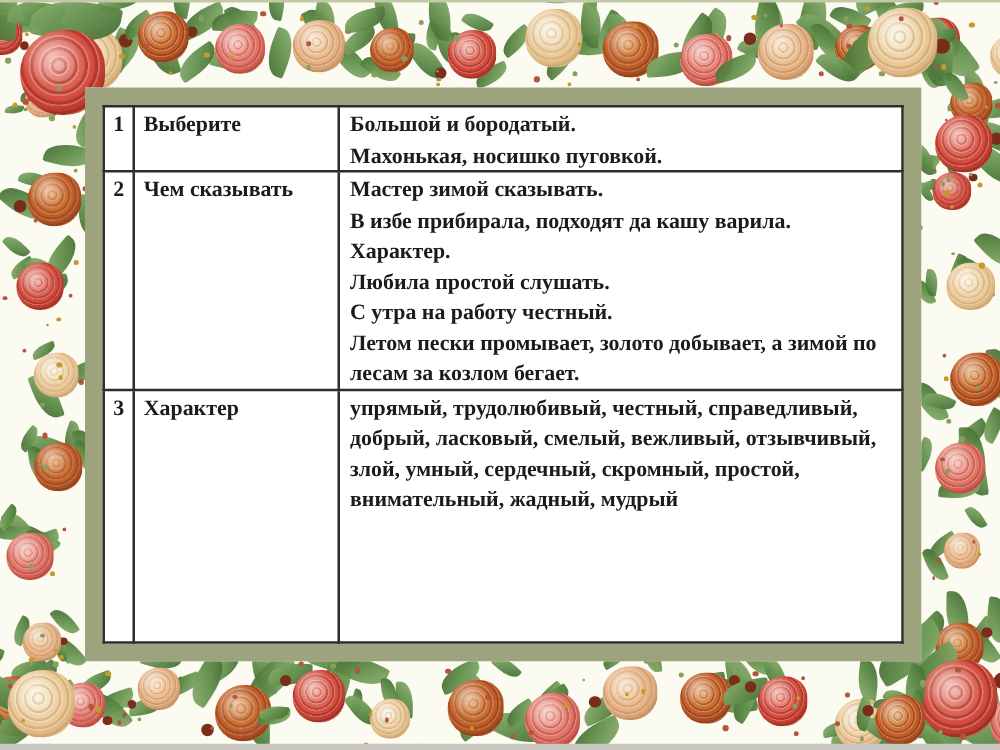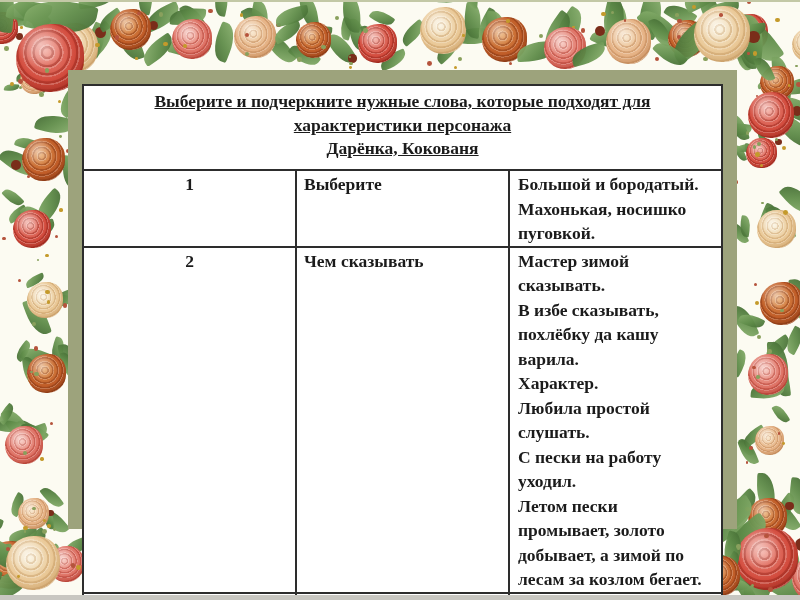--- a/index.html
+++ b/index.html
@@ -531,46 +531,39 @@
       <div class="dot" style="left: 735.946px; top: 544.296px; width: 4.65662px; height: 4.65662px; background: rgb(137, 160, 93);"></div>
       <div class="dot" style="left: 736.682px; top: 547.217px; width: 3.11447px; height: 3.11447px; background: rgb(137, 160, 93);"></div>
     </div>
 
   <div class="tstrip" id="tstrip" style="background: rgb(195, 200, 166);"></div>
   <div class="bstrip" id="bstrip" style="background: rgb(200, 199, 193);"></div>
 
   <div class="panel" id="panel" style="border-color: rgb(157, 163, 124);">
     <table class="chr" id="chrtable" style="color: rgb(27, 27, 27);">
       <tbody>
-        <tr>
-          <td class="hdr" colspan="3" style="border-color: rgb(45, 45, 45);">
-            <div class="hline">Выберите и подчеркните нужные слова, которые подходят для</div>
-            <div class="hline">характеристики персонажа</div>
-            <div class="hline">Дарёнка, Кокованя</div>
-          </td>
-        </tr>
 
         <tr class="r1">
           <td class="c-num" style="border-color: rgb(45, 45, 45);">1</td>
           <td class="c-lbl" style="border-color: rgb(45, 45, 45);">Выберите</td>
           <td class="c-cnt" style="border-color: rgb(45, 45, 45);">
             <div>Большой и бородатый.</div>
             <div>Махонькая, носишко пуговкой.</div>
           </td>
         </tr>
 
         <tr class="r2">
           <td class="c-num" style="border-color: rgb(45, 45, 45);">2</td>
           <td class="c-lbl" style="border-color: rgb(45, 45, 45);">Чем сказывать</td>
           <td class="c-cnt" style="border-color: rgb(45, 45, 45);">
             <div>Мастер зимой сказывать.</div>
-            <div>В избе сказывать, похлёбку да кашу варила.</div>
+            <div>В избе прибирала, подходят да кашу варила.</div>
             <div>Характер.</div>
             <div>Любила простой слушать.</div>
-            <div>С пески на работу уходил.</div>
+            <div>С утра на работу честный.</div>
             <div>Летом пески промывает, золото добывает, а зимой по лесам за козлом бегает.</div>
           </td>
         </tr>
 
         <tr class="r3">
           <td class="c-num" style="border-color: rgb(45, 45, 45);">3</td>
           <td class="c-lbl" style="border-color: rgb(45, 45, 45);">Характер</td>
           <td class="c-cnt" style="border-color: rgb(45, 45, 45);">
             <div>упрямый, трудолюбивый, честный, справедливый, добрый, ласковый, смелый, вежливый, отзывчивый, злой, умный, сердечный, скромный, простой, внимательный, жадный, мудрый</div>
           </td>

